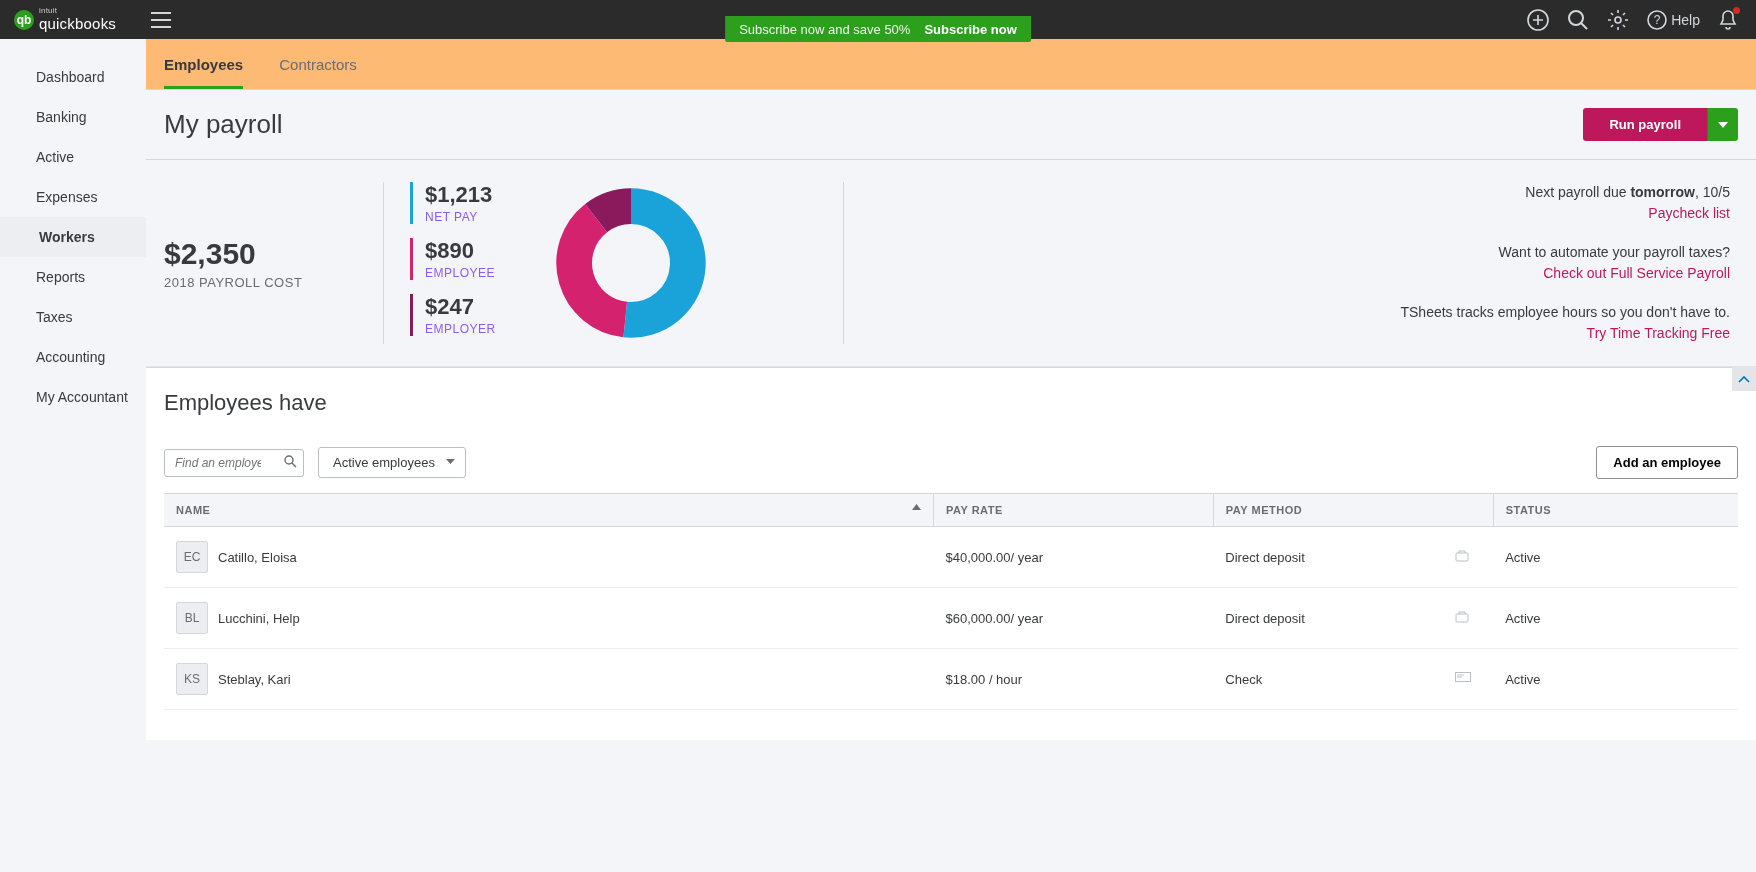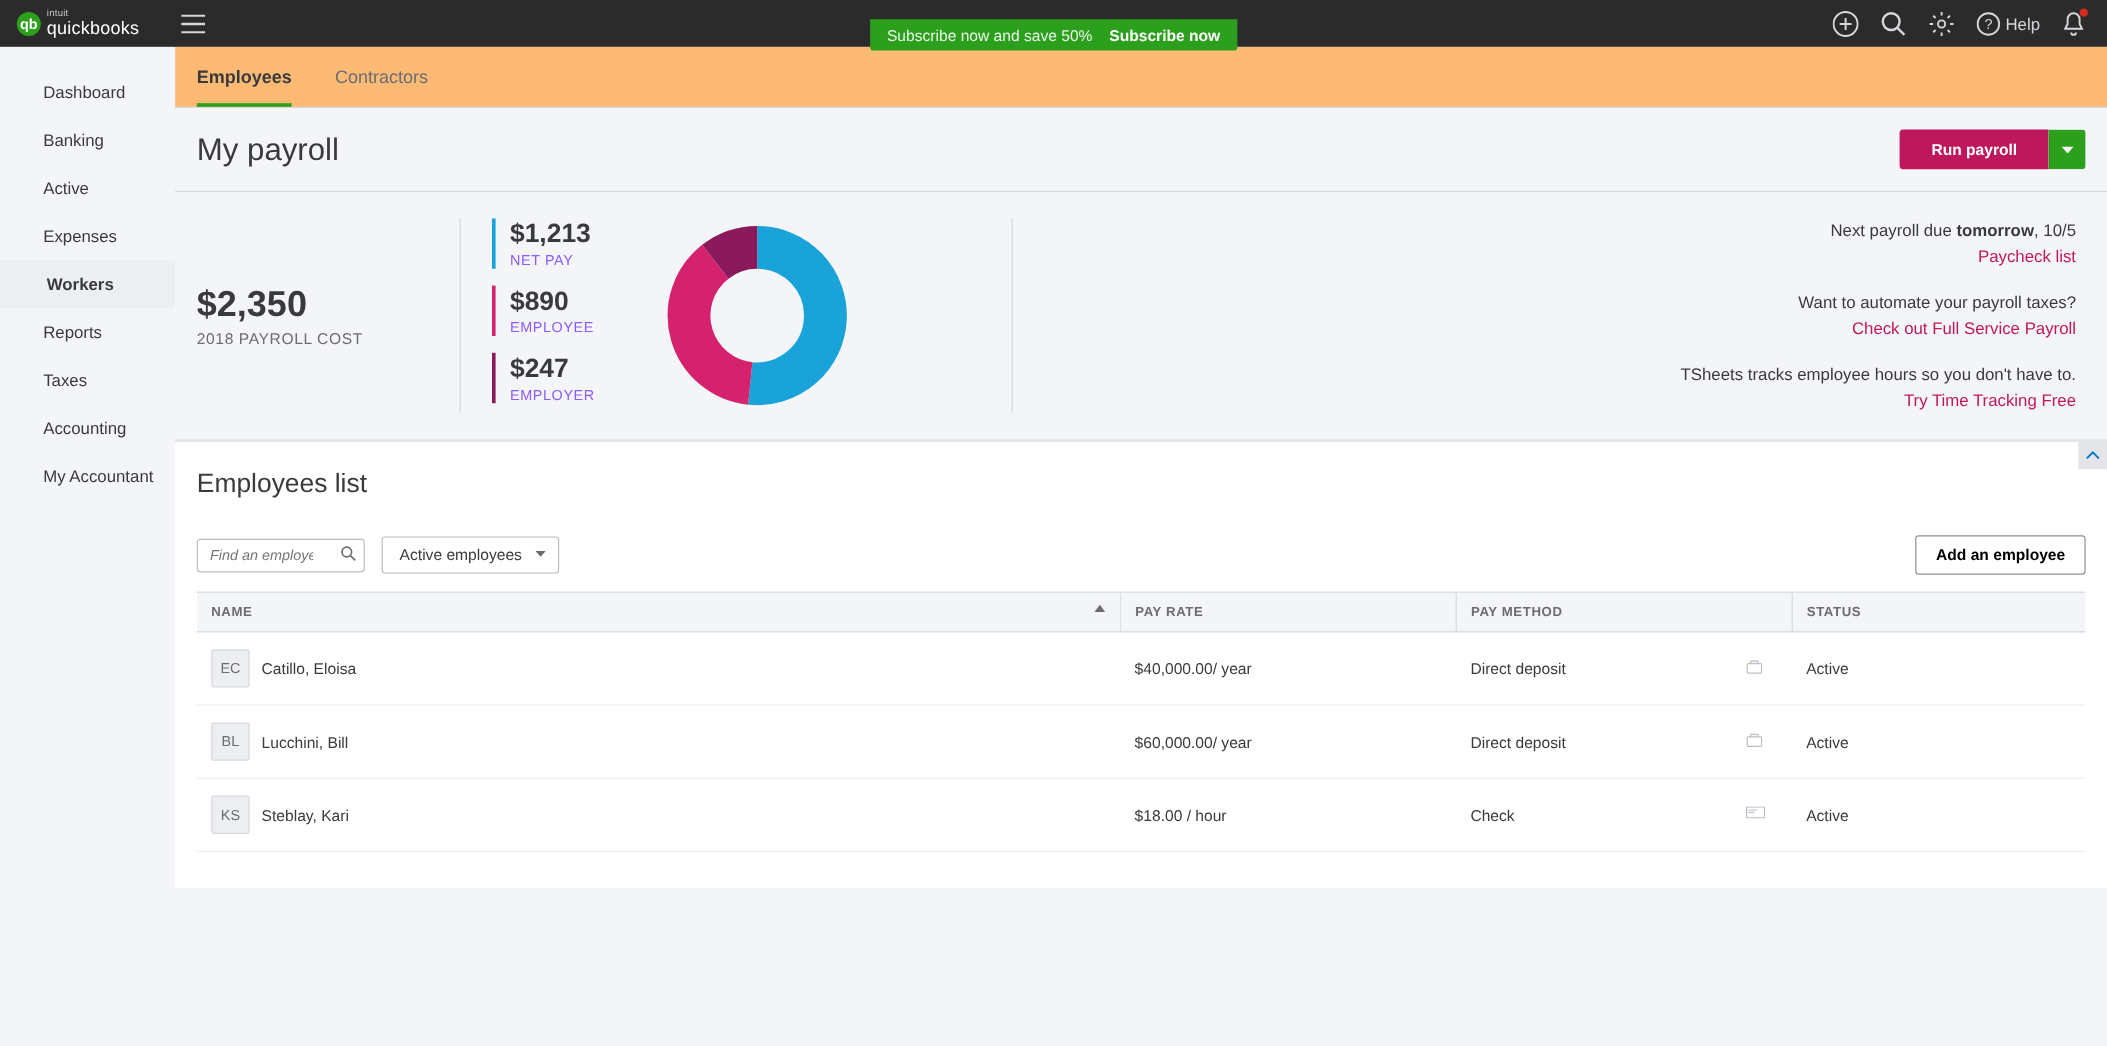--- a/index.html
+++ b/index.html
@@ -205,21 +205,21 @@
         </div>
       </div>
     </div>
 
     <div class="panel">
       <div class="panel-collapse">
           <svg width="12" height="8" viewBox="0 0 12 8">
             <path d="M1 7l5-5 5 5" fill="none" stroke="currentColor" stroke-width="1.6"></path>
           </svg>
         </div>
-      <h2>Employees list</h2>
+      <h2>Employees have</h2>
       <div class="filter-row">
         <div class="search-box">
           <input placeholder="Find an employee" style="">
           <span class="sicon">
               <svg width="13" height="13" viewBox="0 0 13 13">
                 <circle cx="5" cy="5" r="4" fill="none" stroke="currentColor" stroke-width="1.4"></circle>
                 <path d="M8 8l4 4" stroke="currentColor" stroke-width="1.4"></path>
               </svg>
             </span>
         </div>
@@ -260,21 +260,21 @@
                     <rect x="1" y="3" width="12" height="8" rx="1" fill="none" stroke="currentColor"></rect>
                     <path d="M4 3V1h6v2" fill="none" stroke="currentColor"></path>
                   </svg>
                 </span></td>
               <td>Active</td>
             </tr>
             <tr>
               <td>
                 <div class="name-cell">
                   <span class="avatar">BL</span>
-                  <span>Lucchini, Bill</span>
+                  <span>Lucchini, Help</span>
                 </div>
               </td>
               <td>$60,000.00/ year</td>
               <td><span>Direct deposit</span><span class="pm-icon">
                   <svg width="14" height="12" viewBox="0 0 14 12">
                     <rect x="1" y="3" width="12" height="8" rx="1" fill="none" stroke="currentColor"></rect>
                     <path d="M4 3V1h6v2" fill="none" stroke="currentColor"></path>
                   </svg>
                 </span></td>
               <td>Active</td>

